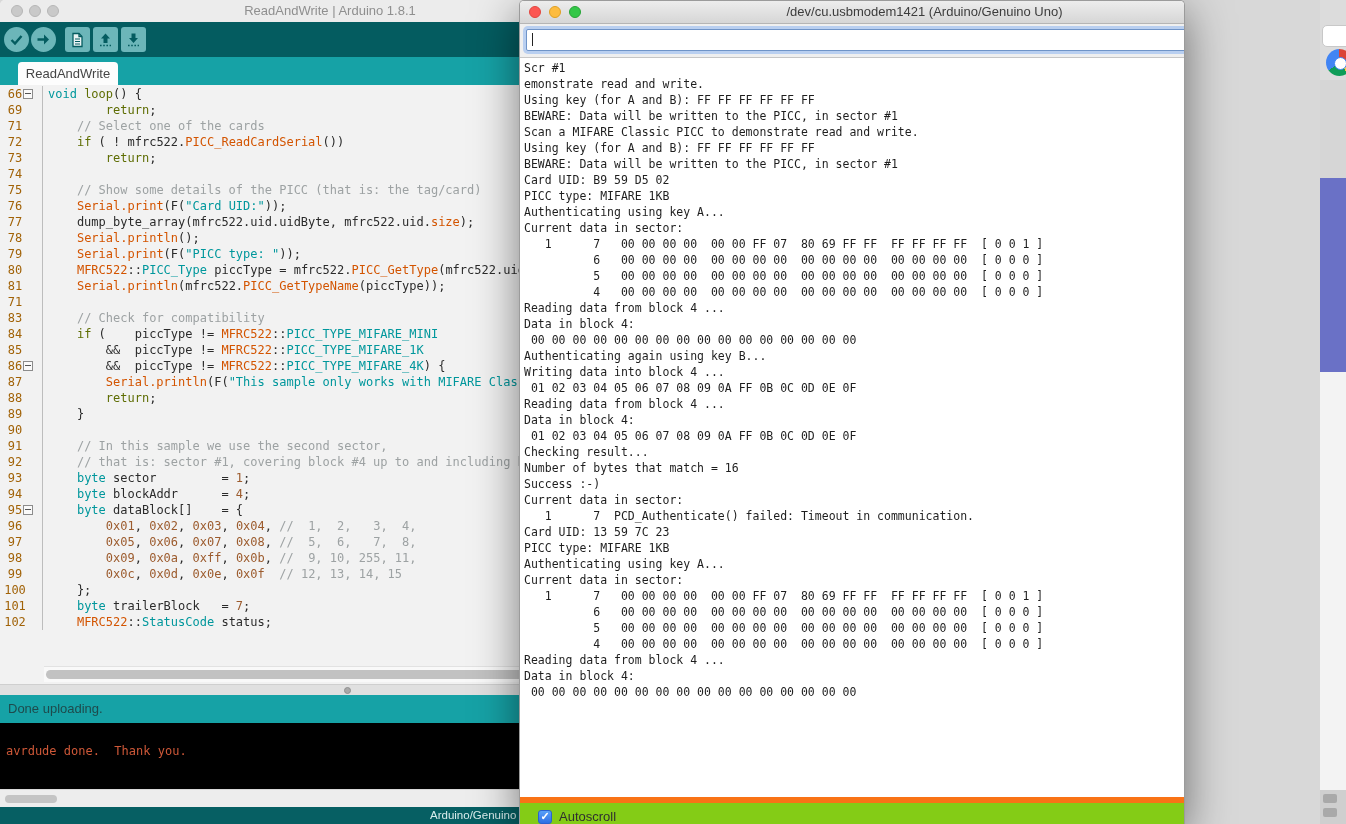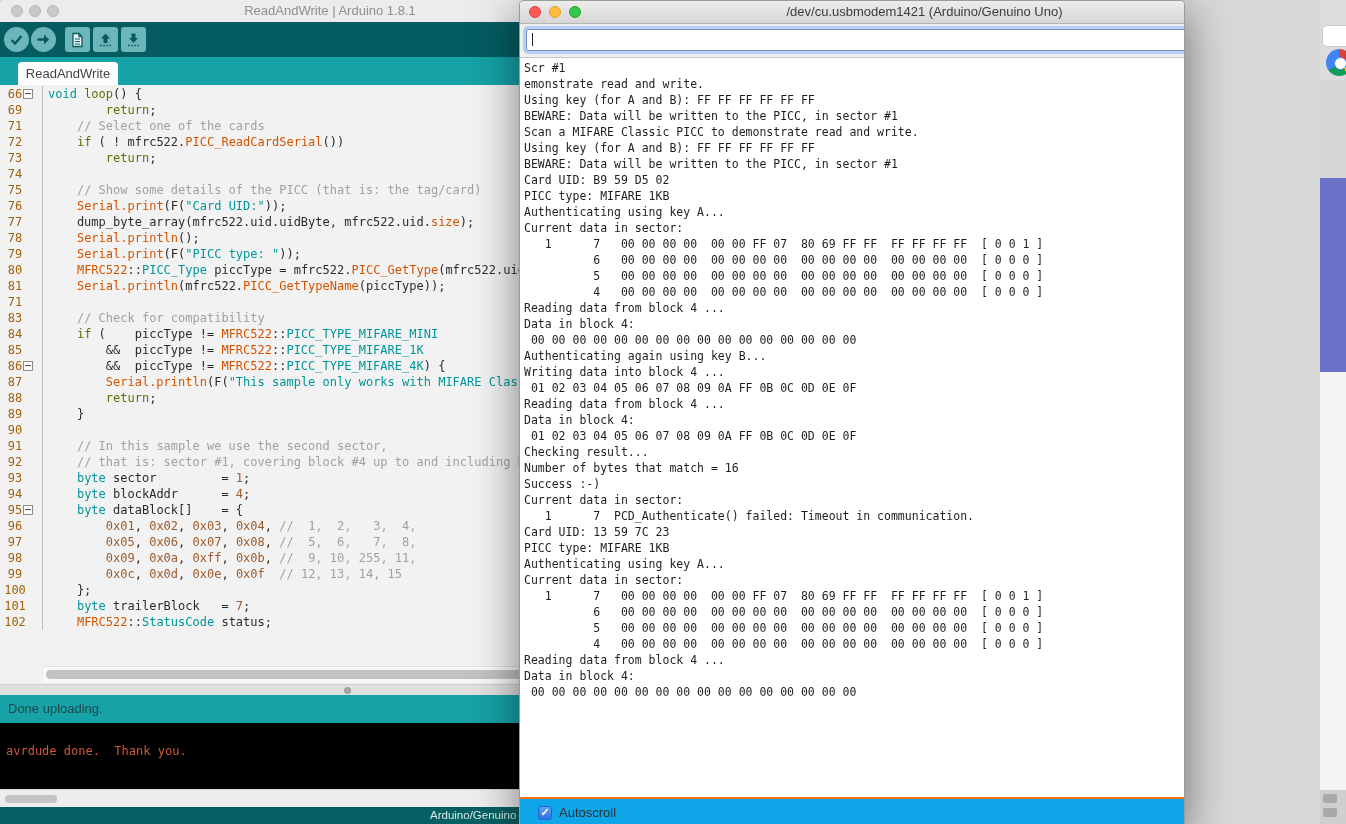--- a/index.html
+++ b/index.html
@@ -73,21 +73,21 @@
              box-shadow:0 0 0 3px rgba(140,180,240,.55);}
   #caret{position:absolute;left:5px;top:3px;width:1px;height:13px;background:#222;}
   #send-btn{position:absolute;left:739px;top:4px;width:64px;height:23px;background:linear-gradient(#FFFFFF,#F3F3F3);
             border:1px solid #C5C5C5;border-radius:0;text-align:center;line-height:22px;font-size:13px;color:#222;box-sizing:border-box;}
 
   #ser-output{left:0;top:57px;width:795px;height:739px;background:#fff;overflow:hidden;padding:2px 0 0 4px;box-sizing:border-box;}
   .sline{font-family:"DejaVu Sans Mono",monospace;font-size:11.5px;line-height:16px;white-space:pre;color:#1E1E1E;}
   #ser-vscroll{left:795px;top:57px;width:14px;height:739px;background:#FAFAFA;border-left:1px solid #ECECEC;}
   #ser-vthumb{position:absolute;left:2px;top:35px;width:9px;height:550px;border-radius:5px;background:#C6C6C6;}
 
-  #ser-bottombar{left:0;top:796px;width:809px;height:28px;background:#0ea5e9;border-top:2px solid #f97316;box-sizing:border-box;}
+  #ser-bottombar{left:0;top:796px;width:809px;height:28px;background:#84cc16;border-top:6px solid #f97316;box-sizing:border-box;}
   #autoscroll-box{position:absolute;left:18px;top:7px;width:14px;height:14px;border-radius:3px;
                   background:linear-gradient(#59A0F8,#2F6FE4);border:1px solid #2A62D0;box-sizing:border-box;}
   #autoscroll-box::after{content:"✓";position:absolute;left:1.5px;top:-1px;color:#fff;font-size:11px;font-weight:bold;}
   #autoscroll-label{position:absolute;left:39px;top:6px;font-size:13px;color:#2F2F2F;}
   .dd{position:absolute;top:3px;height:22px;background:#fff;border:1px solid #B9B9B9;border-radius:4px;display:flex;align-items:center;box-sizing:border-box;margin-top:29px;}
   .dd .dd-label{flex:1;padding-left:10px;font-size:13px;color:#222;white-space:nowrap;}
   .dd .step{flex:none;width:19px;height:22px;margin:-1px -1px -1px 0;border-radius:0 4px 4px 0;
             background:linear-gradient(#5E9EF8,#2E6BE5);display:flex;flex-direction:column;align-items:center;justify-content:center;gap:2px;}
   .chev-up{width:0;height:0;border-left:3.5px solid transparent;border-right:3.5px solid transparent;border-bottom:4px solid #fff;}
   .chev-dn{width:0;height:0;border-left:3.5px solid transparent;border-right:3.5px solid transparent;border-top:4px solid #fff;}

